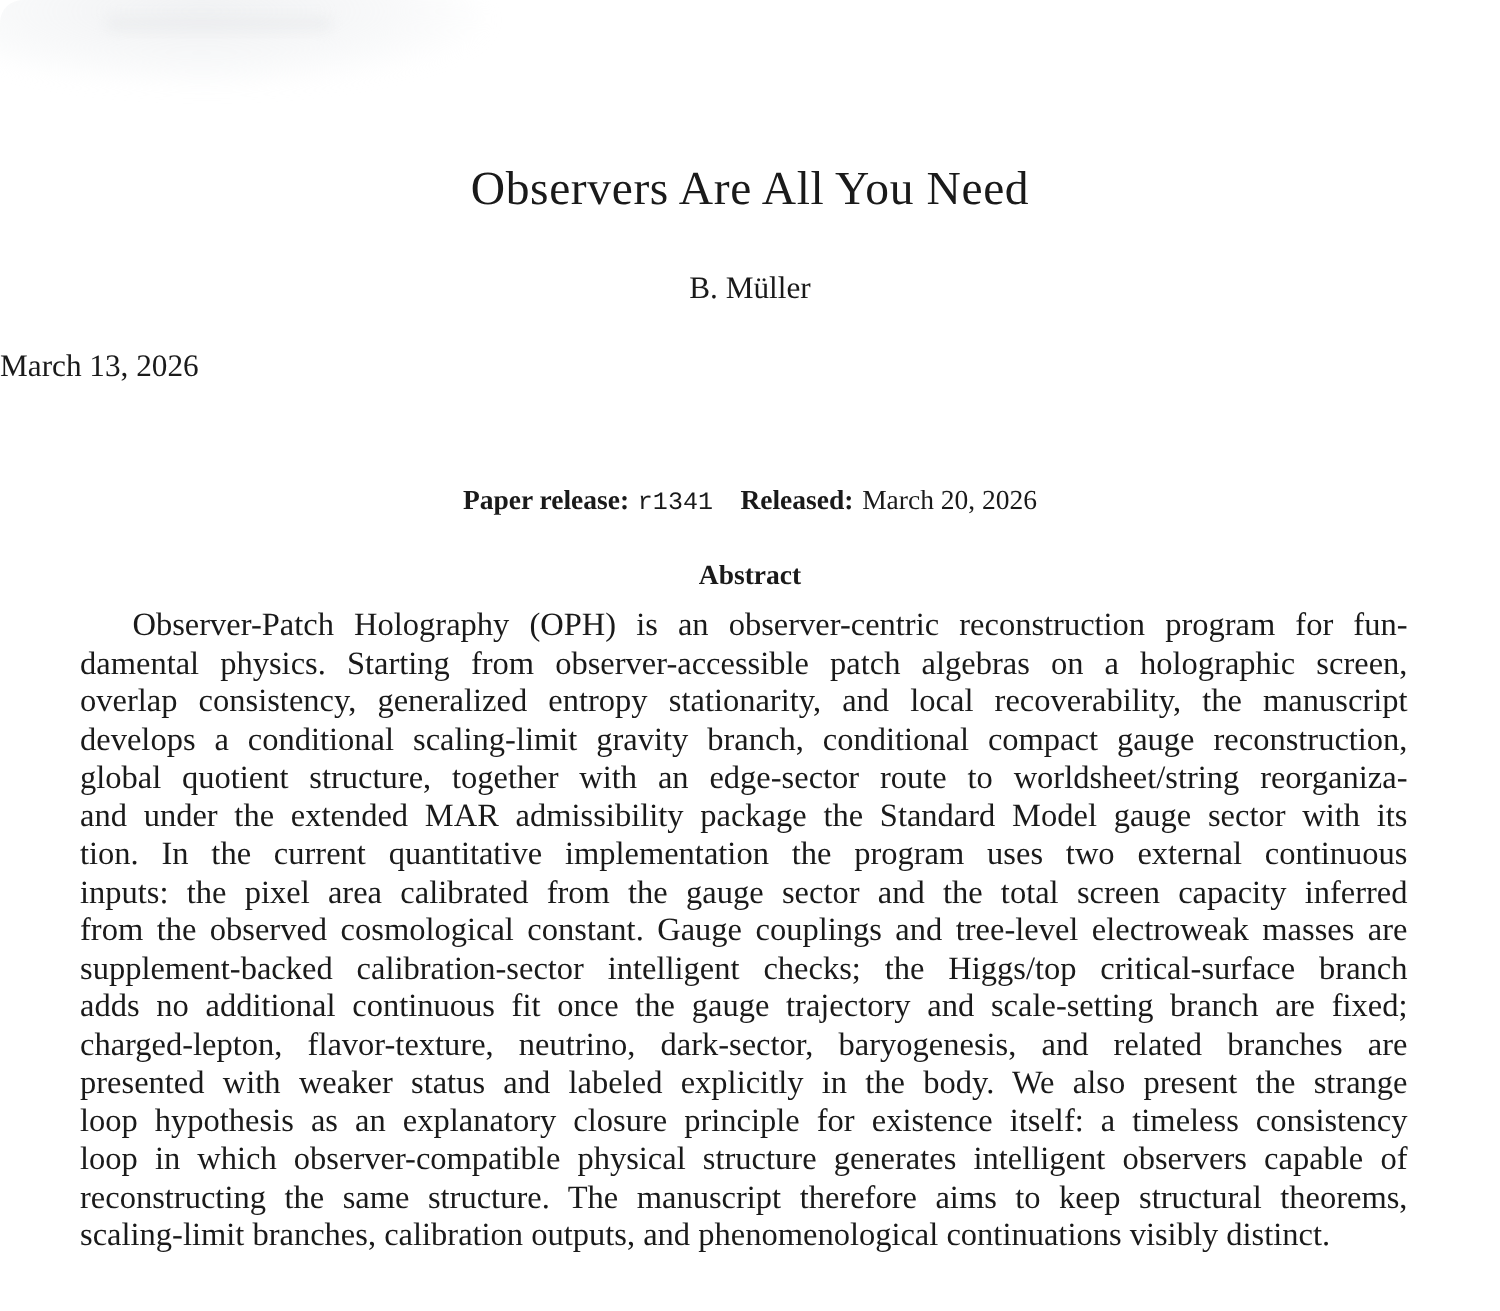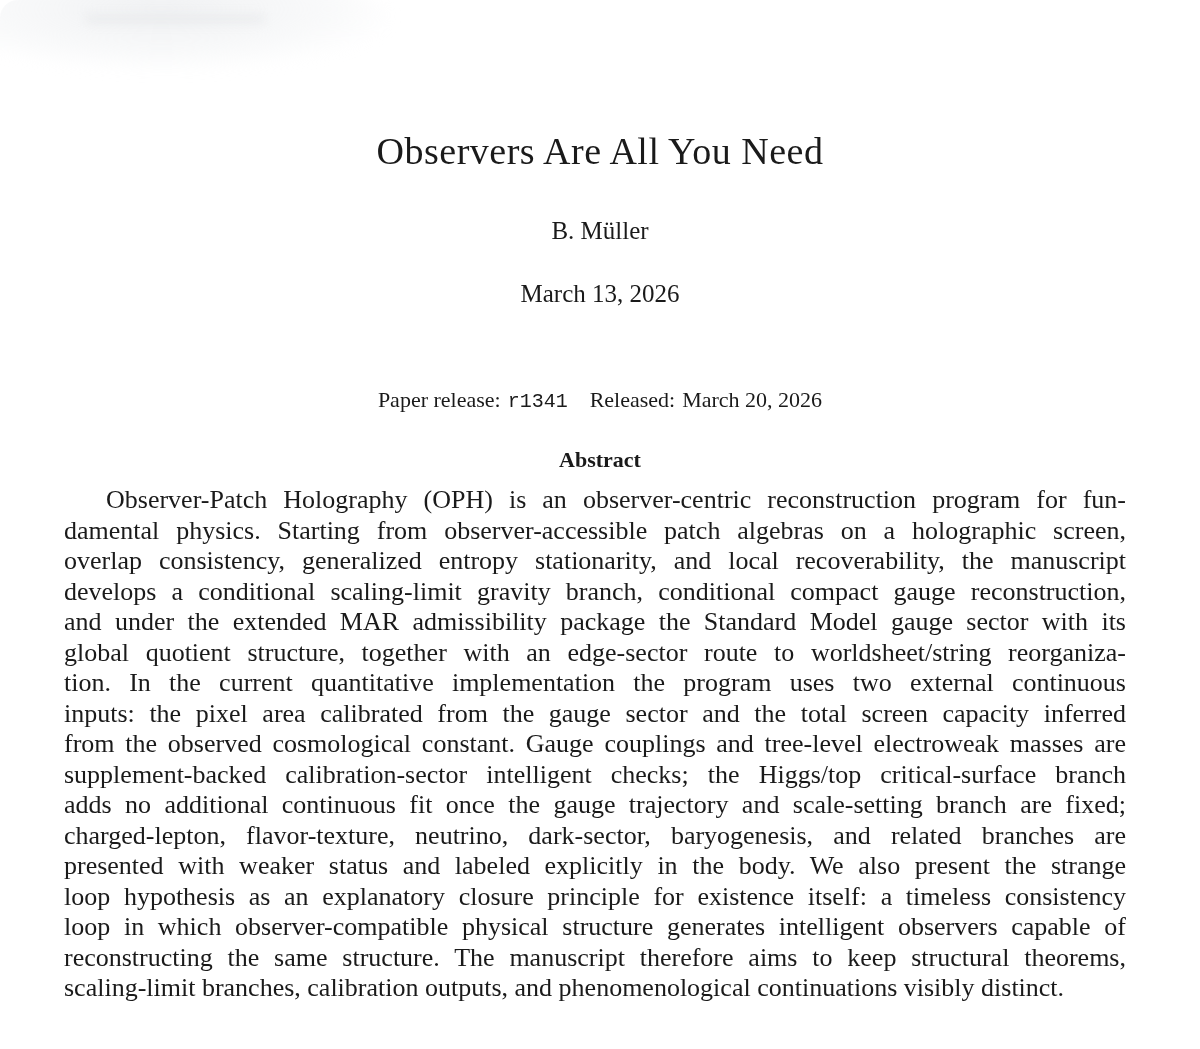--- a/index.html
+++ b/index.html
@@ -60,33 +60,33 @@
     right: 0;
     text-align: center;
     font-size: 25px;
     font-family: Liberation Serif, serif;
   }
   .date {
     position: absolute;
     top: 280px;
     left: 0;
     right: 0;
-    text-align: center;
+    text-align: left;
     font-size: 25px;
   }
   .release-line {
     position: absolute;
     top: 387px;
     left: 0;
     right: 0;
     text-align: center;
     font-size: 22px;
   }
   .release-line .bold {
-    font-weight: 400;
+    font-weight: 700;
   }
   .release-line .mono {
     font-family: "Liberation Mono", "DejaVu Sans Mono", monospace;
     font-size: 20px;
   }
   .release-line .sep {
     display: inline-block;
     width: 22px;
   }
   .release-line .sp {
@@ -140,22 +140,22 @@
     <span class="bold">Paper release:</span><span class="sp"></span><span class="mono">r1341</span><span class="sep"></span><span class="bold">Released:</span><span class="sp"></span><span>March 20, 2026</span>
   </div>
 
   <div class="abstract-heading">Abstract</div>
 
   <div class="abstract-body">
     <div class="aline first">Observer-Patch Holography (OPH) is an observer-centric reconstruction program for fun-</div>
     <div class="aline">damental physics. Starting from observer-accessible patch algebras on a holographic screen,</div>
     <div class="aline">overlap consistency, generalized entropy stationarity, and local recoverability, the manuscript</div>
     <div class="aline">develops a conditional scaling-limit gravity branch, conditional compact gauge reconstruction,</div>
+    <div class="aline">global quotient structure, together with an edge-sector route to worldsheet/string reorganiza-</div>
     <div class="aline">and under the extended MAR admissibility package the Standard Model gauge sector with its</div>
-    <div class="aline">global quotient structure, together with an edge-sector route to worldsheet/string reorganiza-</div>
     <div class="aline">tion. In the current quantitative implementation the program uses two external continuous</div>
     <div class="aline">inputs: the pixel area calibrated from the gauge sector and the total screen capacity inferred</div>
     <div class="aline">from the observed cosmological constant. Gauge couplings and tree-level electroweak masses are</div>
     <div class="aline">supplement-backed calibration-sector intelligent checks; the Higgs/top critical-surface branch</div>
     <div class="aline">adds no additional continuous fit once the gauge trajectory and scale-setting branch are fixed;</div>
     <div class="aline">charged-lepton, flavor-texture, neutrino, dark-sector, baryogenesis, and related branches are</div>
     <div class="aline">presented with weaker status and labeled explicitly in the body. We also present the strange</div>
     <div class="aline">loop hypothesis as an explanatory closure principle for existence itself: a timeless consistency</div>
     <div class="aline">loop in which observer-compatible physical structure generates intelligent observers capable of</div>
     <div class="aline">reconstructing the same structure. The manuscript therefore aims to keep structural theorems,</div>

